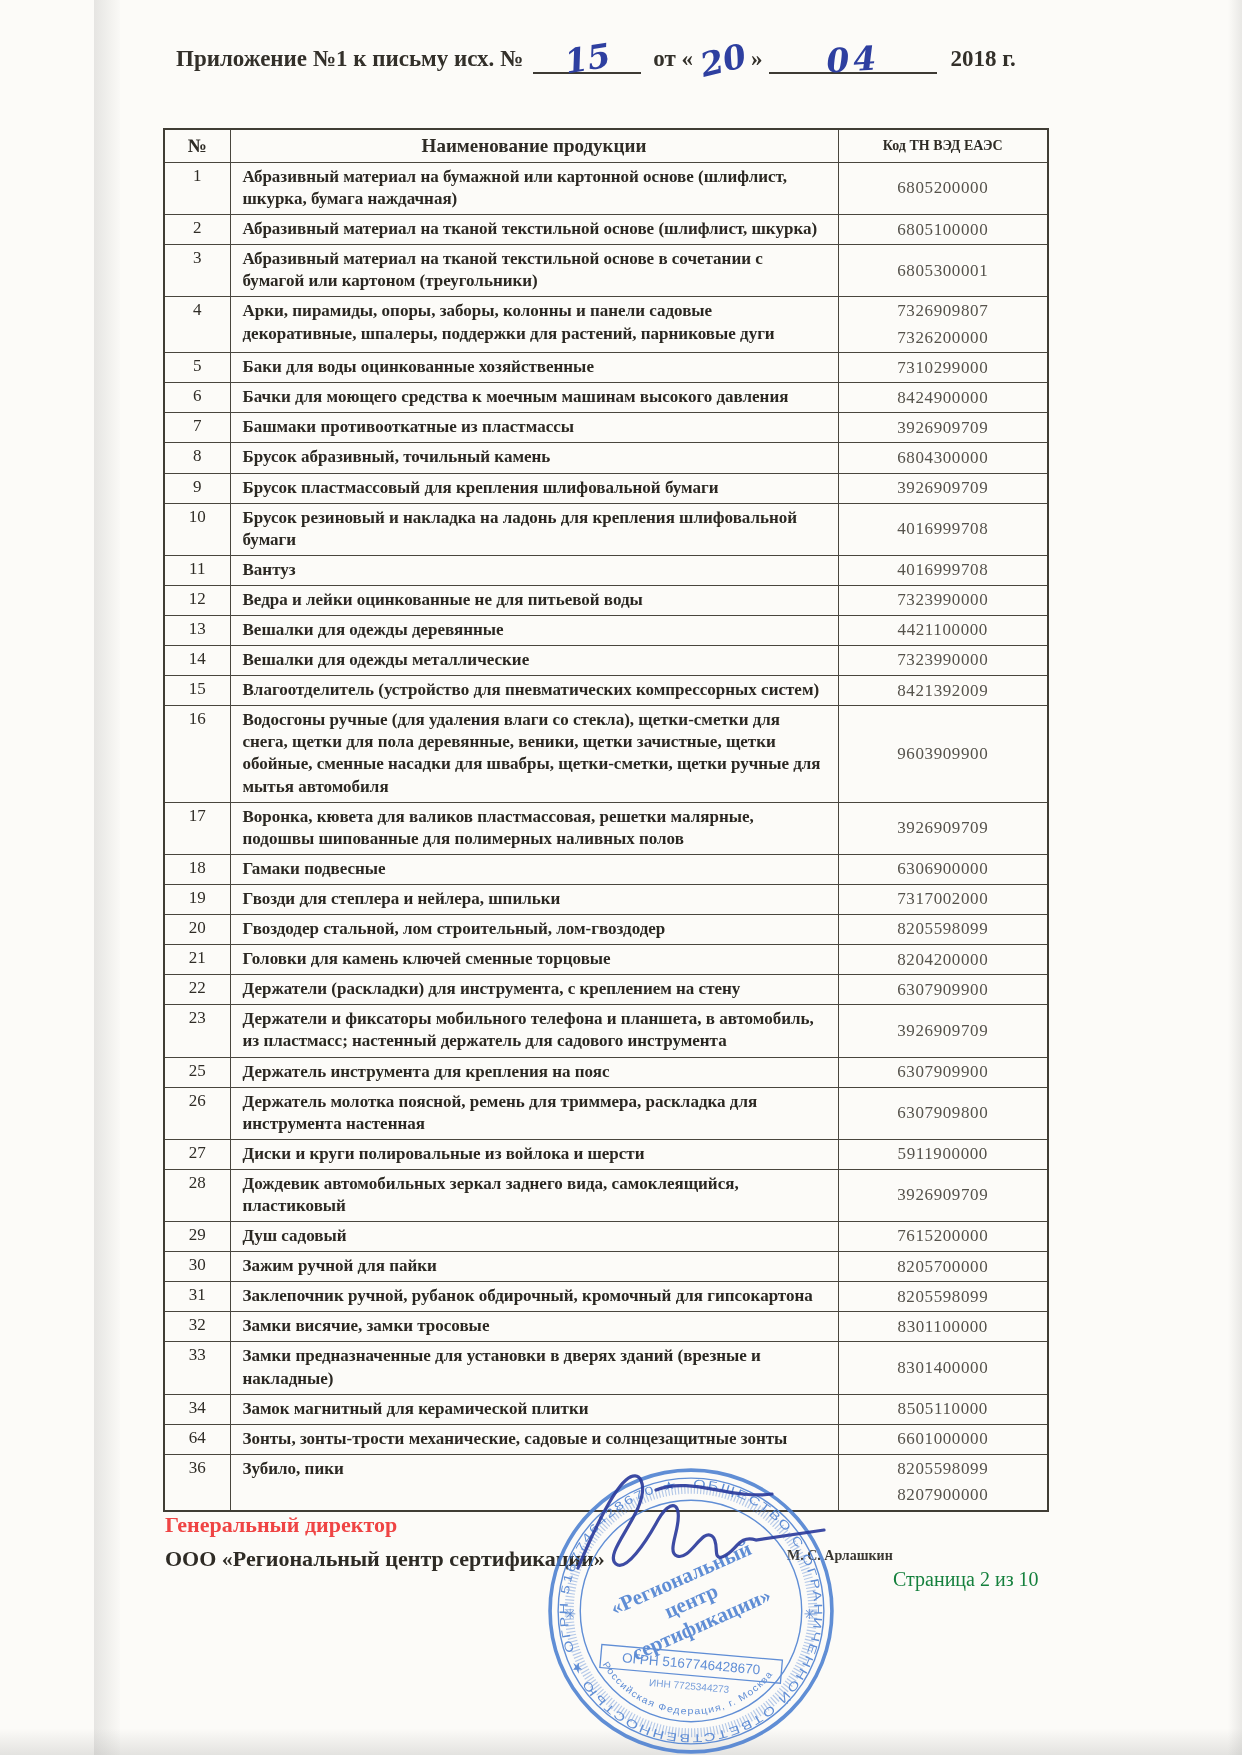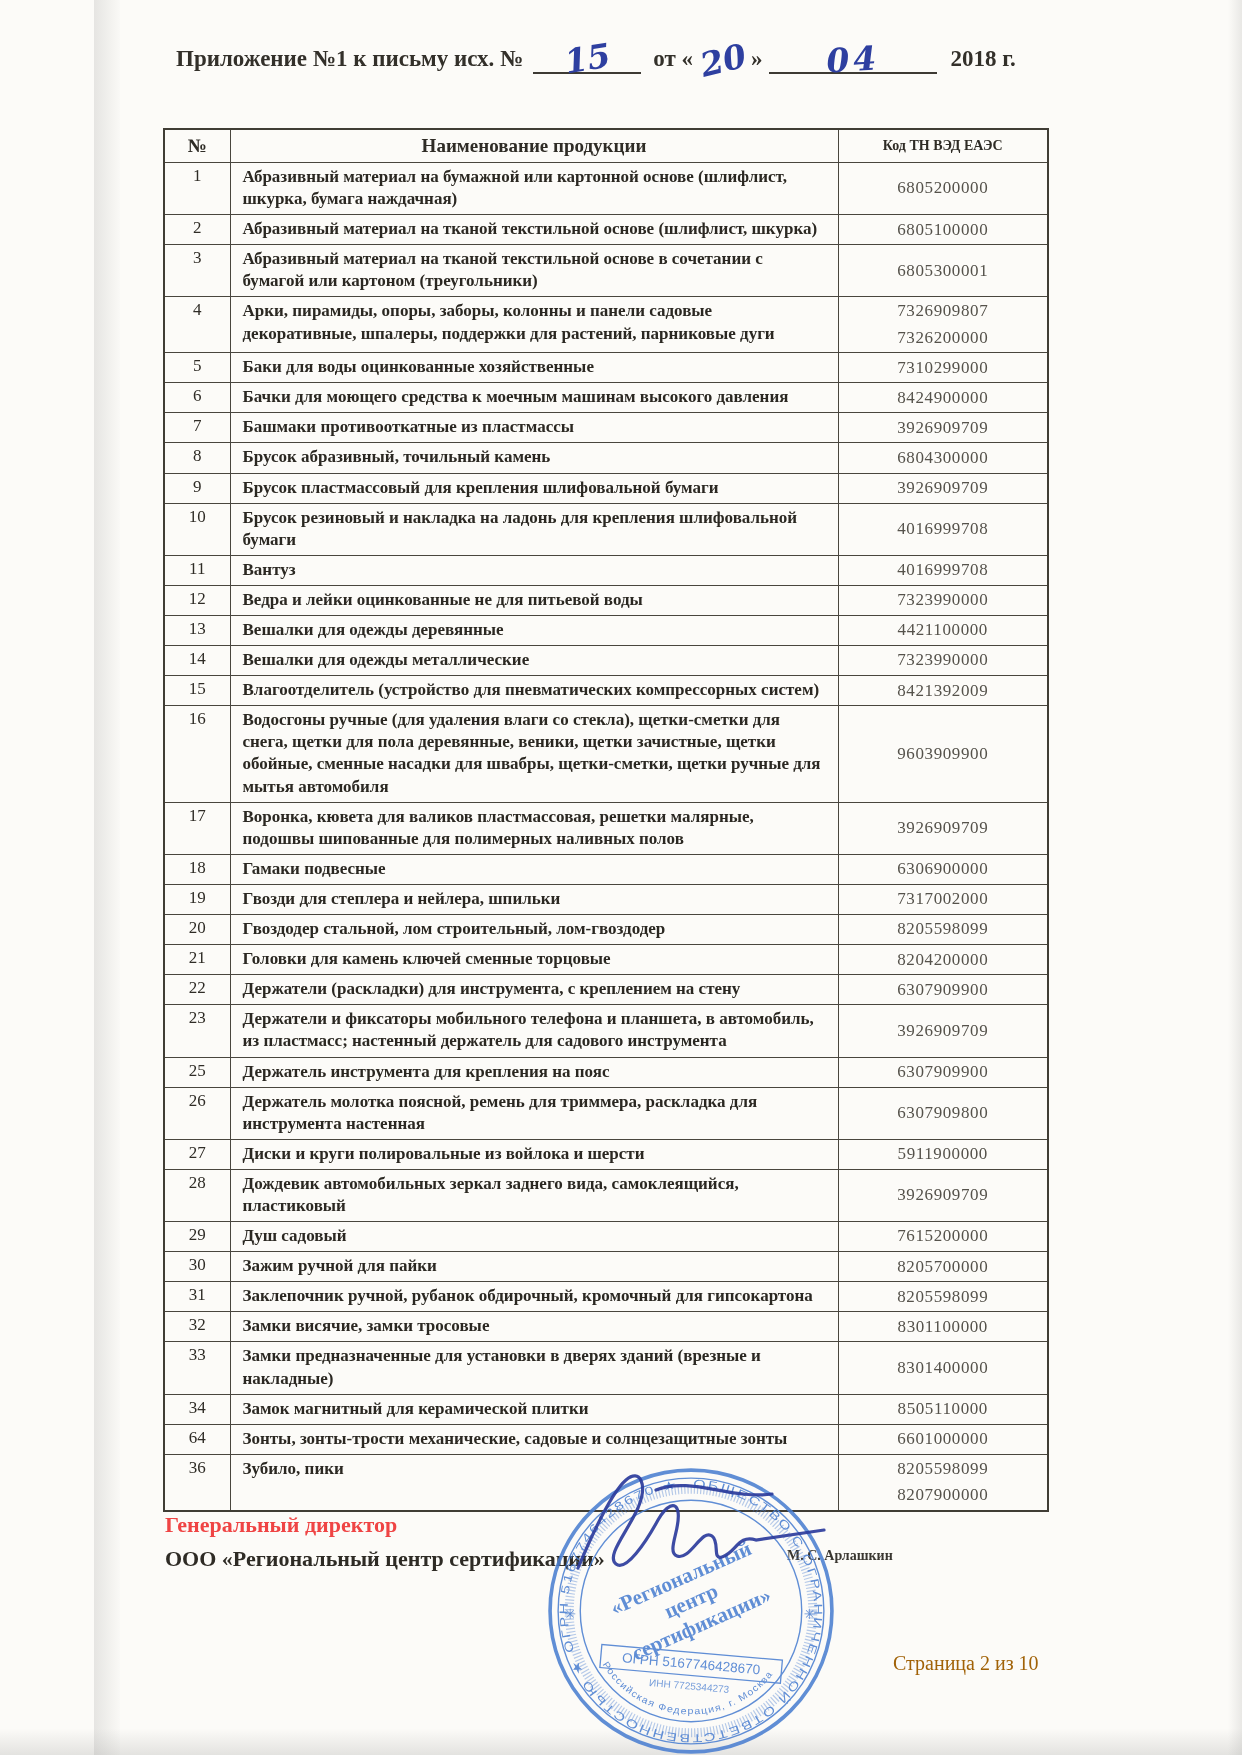--- a/index.html
+++ b/index.html
@@ -41,21 +41,21 @@
   td{font-size:17px;}
   td.c-num{text-align:center;vertical-align:top;padding:3px 2px;color:#2f2c26;}
   td.c-name{padding:3px 10px 4px 12px;line-height:1.3;vertical-align:top;color:#2b2822;font-weight:bold;}
   td.c-code{text-align:center;vertical-align:middle;color:#55524b;
     white-space:pre-line;letter-spacing:.6px;line-height:1.55;}
 
   
   .director-title{position:absolute;left:165px;top:1512px;font-size:22px;font-weight:bold;color:#ef4444;}
   .company-name{position:absolute;left:165px;top:1546px;font-size:22px;font-weight:bold;color:#2e2b25;}
   .signer-name{position:absolute;left:763px;top:1548px;font-size:14px;font-weight:bold;color:#3a3731;margin-left:24px;}
-  .page-indicator{position:absolute;left:893px;top:1652px;font-size:20px;color:#a16207;}
+  .page-indicator{position:absolute;left:893px;top:1568px;font-size:20px;color:#15803d;}
 
   .stamp{position:absolute;left:540px;top:1460px;width:302px;height:302px;opacity:.88;}
   .signature{position:absolute;left:556px;top:1458px;width:310px;height:140px;z-index:5;}
 </style>
 </head>
 <body>
 
 <div class="page">
 
   <div class="scan-edge-left"></div>

